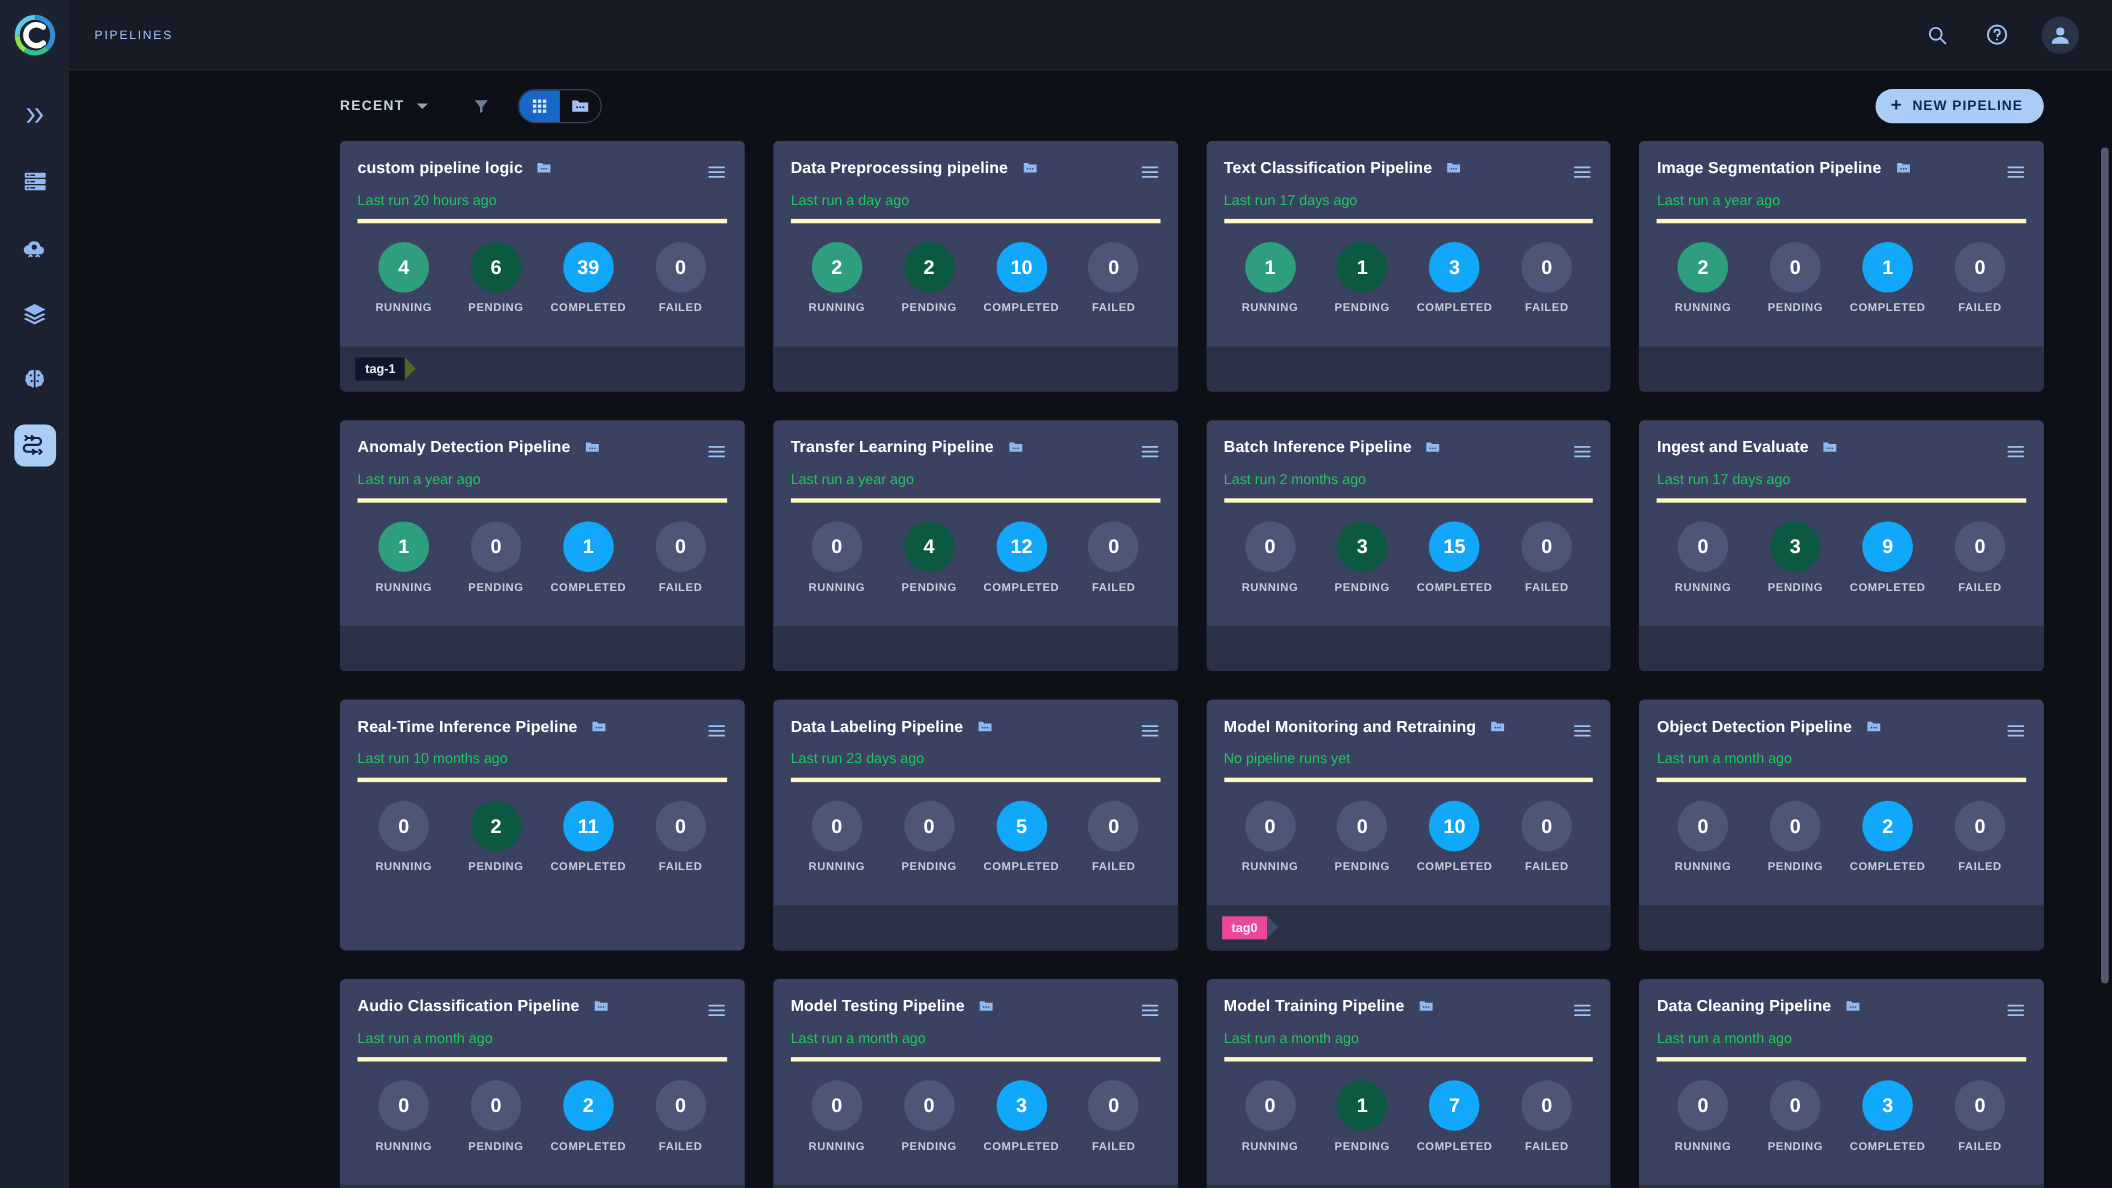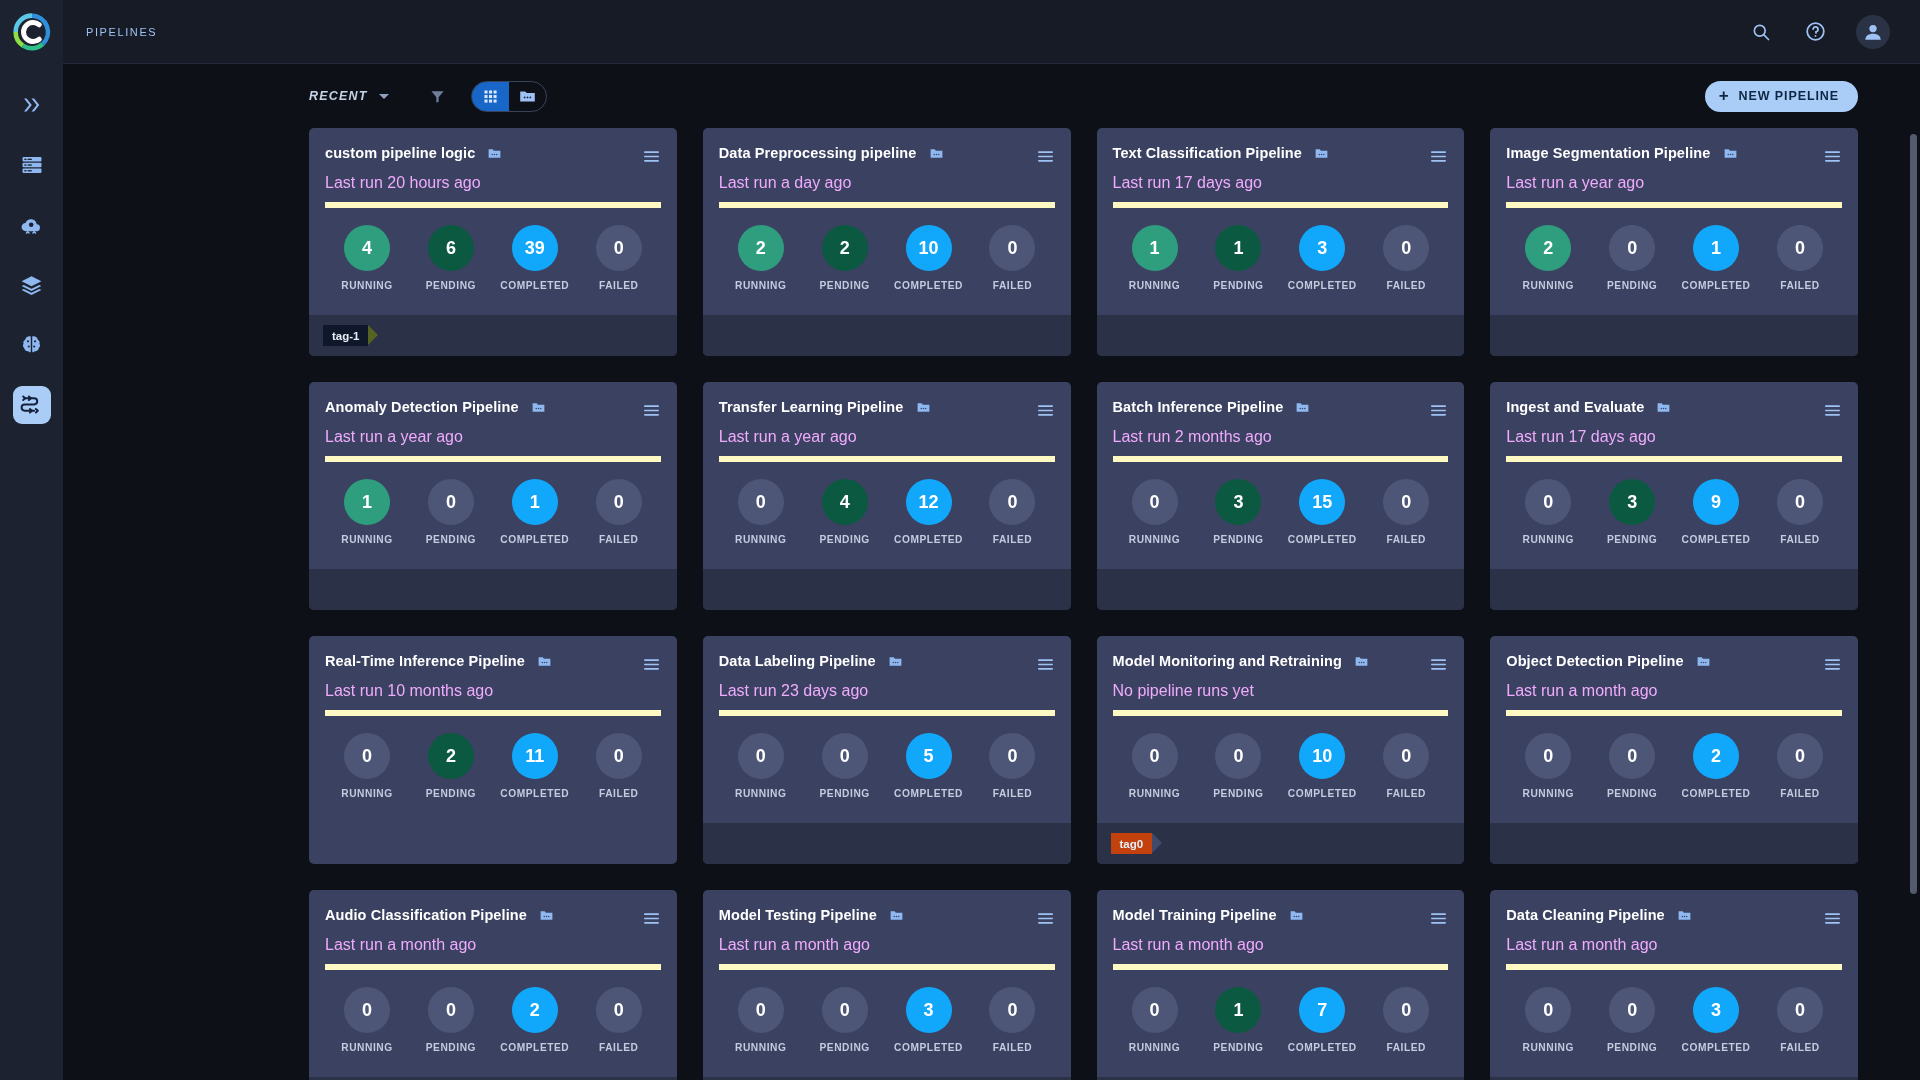--- a/index.html
+++ b/index.html
@@ -62,21 +62,21 @@
   .main {
     flex: 1; min-width: 0; position: relative;
     background: #0d1117;
     overflow: hidden;
   }
   .toolbar {
     height: 64px; display: flex; align-items: center;
     padding: 0 62px 0 0; margin-left: 246px; margin-right: 0;
   }
   .sort-btn {
-    display: flex; align-items: center; gap: 11px; cursor: pointer; font-style: italic;
+    display: flex; align-items: center; gap: 11px; cursor: pointer;
   }
   .sort-label {
     color: #c6d4e8; font-size: 12.5px; letter-spacing: 1.2px; font-weight: 700;
   }
   .caret { width: 0; height: 0; border-left: 5px solid transparent; border-right: 5px solid transparent; border-top: 5px solid #8fa3bf; }
   .filter-btn { margin-left: 40px; cursor: pointer; display: flex; }
   .view-toggle {
     margin-left: 25px; display: flex; height: 31px;
     border: 1px solid #3a4considered; border-radius: 16px; overflow: hidden;
     border: 1px solid #3a4258;
@@ -115,22 +115,22 @@
   }
   .card-body { padding: 17px 16px 16px 16px; flex: 1; }
   .card-head { display: flex; align-items: flex-start; }
   .card-title {
     color: #ffffff; font-size: 14.5px; font-weight: 700;
     line-height: 1.15; letter-spacing: 0.1px;
   }
   .folder-ic { margin-left: 8px; display: inline-flex; vertical-align: -3px; }
   .burger { margin-left: auto; cursor: pointer; display: flex; padding-top: 2px; }
   .card-sub {
-    color: #f0abfc; font-size: 16px; margin-top: 8px;
-    padding-bottom: 10px; border-bottom: 6px solid #fef9c3;
+    color: #22c55e; font-size: 13px; margin-top: 8px;
+    padding-bottom: 10px; border-bottom: 4px solid #fef9c3;
   }
   .stats {
     display: flex; justify-content: space-between;
     padding: 17px 10px 0 10px;
   }
   .stat { width: 64px; display: flex; flex-direction: column; align-items: center; }
   .bubble {
     width: 46px; height: 46px; border-radius: 50%;
     display: flex; align-items: center; justify-content: center;
     color: #ffffff; font-size: 18px; font-weight: 700;
@@ -775,21 +775,21 @@
       <div class="bubble" style="background:#11a7fb">10</div>
       <div class="stat-label">COMPLETED</div>
     </div>
                 <div class="stat">
       <div class="bubble zero" style="background:#4d5676">0</div>
       <div class="stat-label">FAILED</div>
     </div>
               </div>
       </div>
       <div class="card-foot">
-              <div class="tag" style="background:#c2410c;color:#404a6b">
+              <div class="tag" style="background:#ec4899;color:#404a6b">
          <span style="color:#e8eef8">tag0</span>
        </div>
             </div>
     </div>
     <div class="card">
       <div class="card-body">
         <div class="card-head">
           <div class="card-title">
             <span>Object Detection Pipeline</span>
             <span class="folder-ic">

